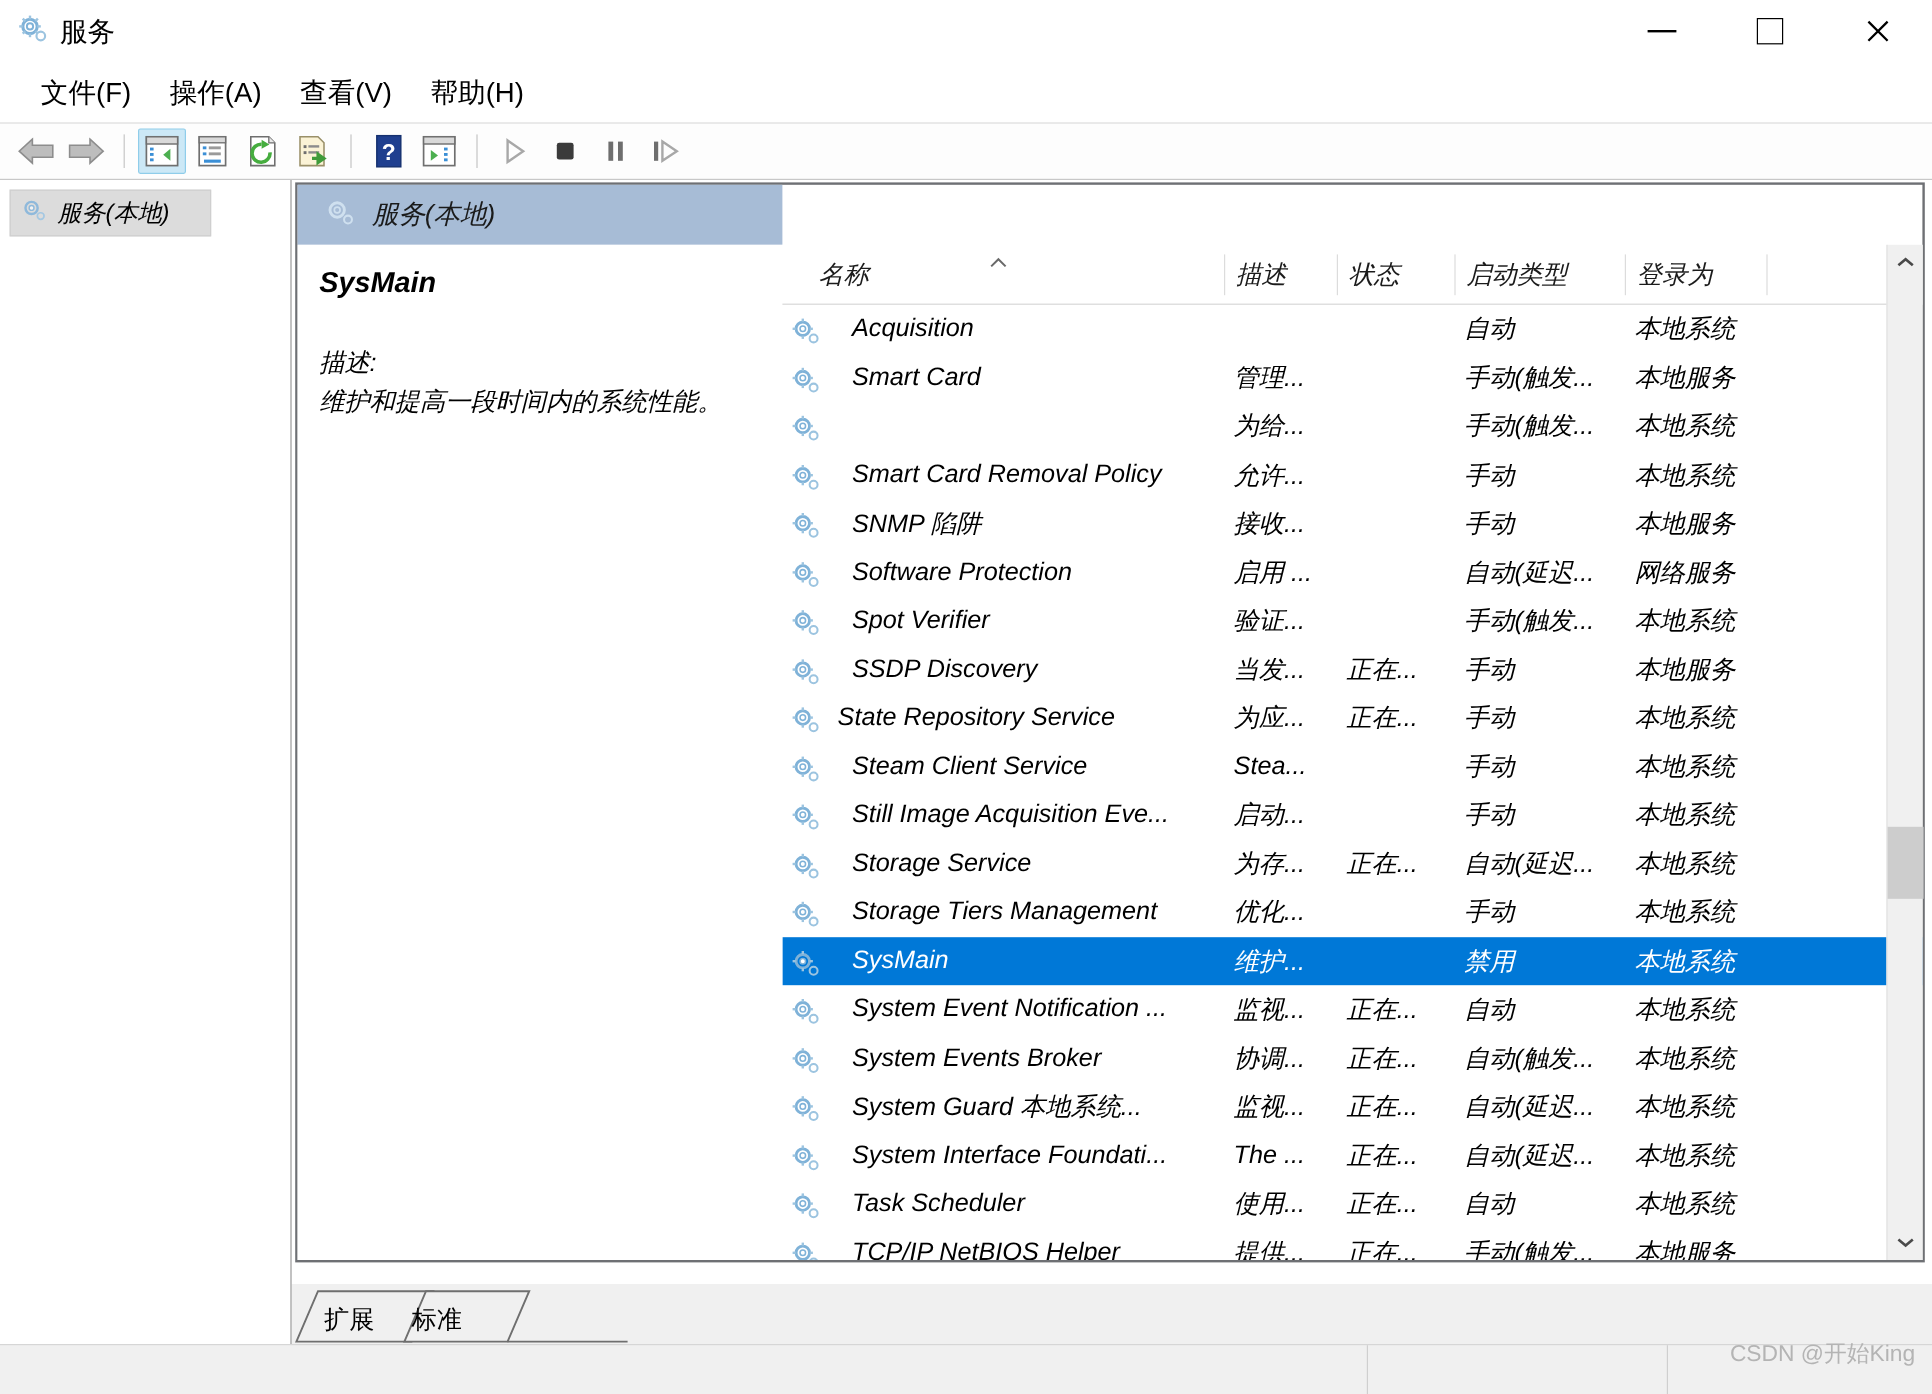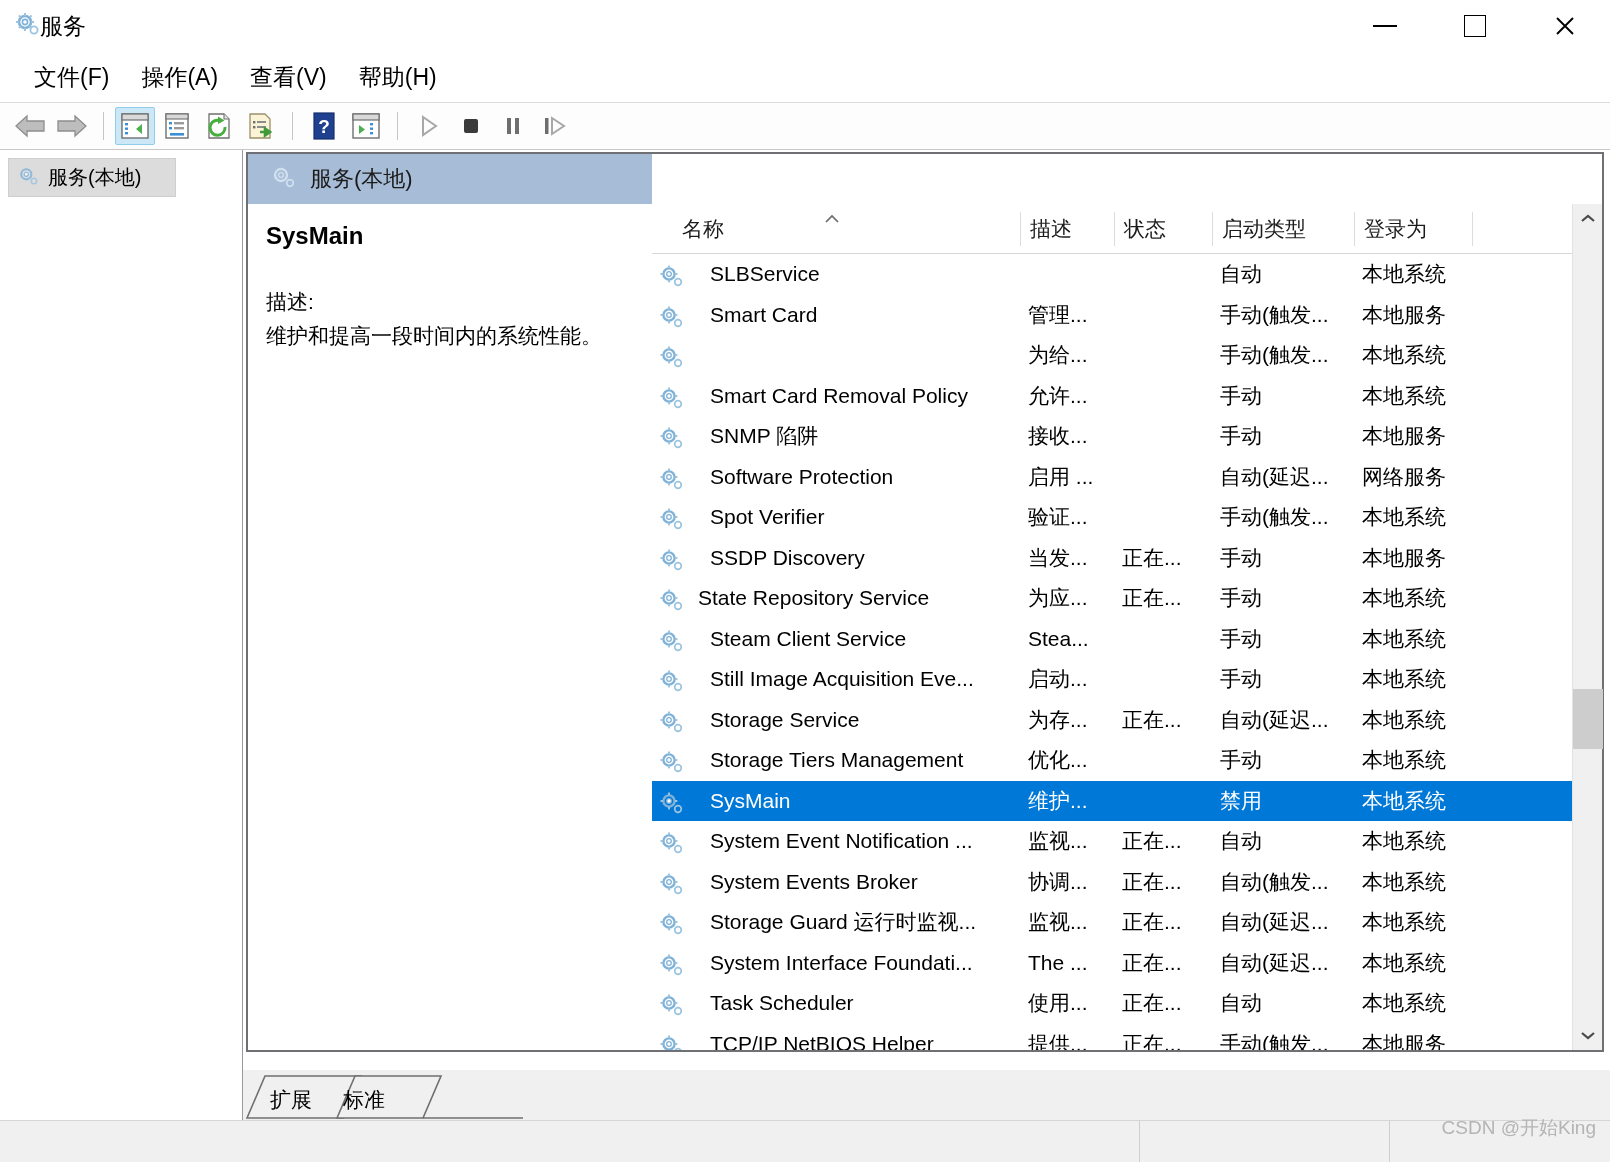--- a/index.html
+++ b/index.html
@@ -9,21 +9,21 @@
     background: #ffffff;
     overflow: hidden;
   }
   #app { position: relative; width: 1610px; height: 1162px; background:#fff; }
 
   
   .titlebar {
     position:absolute; left:0; top:0; width:1610px; height:52px;
     background:#ffffff; display:flex; align-items:center;
   }
-  .title-left { display:flex; align-items:center; padding-left:14px; }
+  .title-left { display:flex; align-items:center; padding-left:14px; gap:10px; }
   .title-text { font-size:23px; color:#000; }
   .winbtns { position:absolute; right:0; top:0; height:52px; display:flex; }
   .winbtn {
     width:90px; height:52px; display:flex; align-items:center; justify-content:center;
     font-size:22px; color:#000; background:transparent;
   }
   .winbtn.close { font-size:28px; }
   .winbtn .sq { width:22px; height:22px; border:1.8px solid #000; }
   .winbtn .dash { width:24px; height:2px; background:#000; }
 
@@ -41,21 +41,21 @@
     display:flex; align-items:center; padding-left:10px; gap:2px;
   }
   .tb {
     width:40px; height:38px; display:flex; align-items:center; justify-content:center;
     position:relative;
   }
   .tb.active { background:#cce8f6; border:1px solid #8fcdea; border-radius:2px; }
   .tb-sep { width:1px; height:28px; background:#c6c6c6; margin:0 9px; }
 
   
-  .content { position:absolute; left:0; top:150px; width:1444px; height:920px; background:#fff; }
+  .content { position:absolute; left:0; top:150px; width:1444px; height:920px; background:#fff;font-style:italic; }
 
   .leftpane {
     position:absolute; left:0; top:0; width:243px; height:920px;
     background:#fff; border-right:1px solid #9a9a9a;
   }
   .tree-item {
     margin:8px 6px 0 8px; padding:5px 8px; display:flex; align-items:center; gap:9px;
     background:#dcdcdc; width:168px; border:1px solid #cfcfcf;
   }
   .tree-label { font-size:20px; color:#000; }
@@ -345,21 +345,21 @@
                     <circle cx="11" cy="11" r="5.6" fill="none" stroke="#7fb2d8" stroke-width="2.4"></circle>
                     <circle cx="11" cy="11" r="2.3" fill="#ffffff" stroke="#7fb2d8" stroke-width="1.3"></circle>
                     <g fill="#9cc4e0">
                       <rect x="10" y="2.5" width="2" height="2.6"></rect>
                       <rect x="10" y="16.8" width="2" height="2.6"></rect>
                       <rect x="2.5" y="10" width="2.6" height="2"></rect>
                       <rect x="16.8" y="10" width="2.6" height="2"></rect>
                     </g>
                     <circle cx="20" cy="19" r="3.3" fill="none" stroke="#9cc4e0" stroke-width="1.7"></circle>
                   </svg></span>
-                <div class="c name" style="left: 20px; width: 348px;">SLBService</div>
+                <div class="c name" style="left: 20px; width: 348px;">Acquisition</div>
                 <div class="c" style="left: 368px; width: 94px; padding-left: 8px;"></div>
                 <div class="c" style="left: 462px; width: 98px; padding-left: 8px;"></div>
                 <div class="c" style="left: 560px; width: 142px; padding-left: 8px;">自动</div>
                 <div class="c" style="left: 702px; width: 118px; padding-left: 8px;">本地系统</div>
               </div>
               <div class="row">
                 <span class="gicon"><svg width="26" height="26" viewBox="0 0 26 26">
                     <circle cx="11" cy="11" r="5.6" fill="none" stroke="#7fb2d8" stroke-width="2.4"></circle>
                     <circle cx="11" cy="11" r="2.3" fill="#ffffff" stroke="#7fb2d8" stroke-width="1.3"></circle>
                     <g fill="#9cc4e0">
@@ -632,21 +632,21 @@
                     <circle cx="11" cy="11" r="5.6" fill="none" stroke="#7fb2d8" stroke-width="2.4"></circle>
                     <circle cx="11" cy="11" r="2.3" fill="#ffffff" stroke="#7fb2d8" stroke-width="1.3"></circle>
                     <g fill="#9cc4e0">
                       <rect x="10" y="2.5" width="2" height="2.6"></rect>
                       <rect x="10" y="16.8" width="2" height="2.6"></rect>
                       <rect x="2.5" y="10" width="2.6" height="2"></rect>
                       <rect x="16.8" y="10" width="2.6" height="2"></rect>
                     </g>
                     <circle cx="20" cy="19" r="3.3" fill="none" stroke="#9cc4e0" stroke-width="1.7"></circle>
                   </svg></span>
-                <div class="c name" style="left: 20px; width: 348px;">Storage Guard 运行时监视...</div>
+                <div class="c name" style="left: 20px; width: 348px;">System Guard 本地系统...</div>
                 <div class="c" style="left: 368px; width: 94px; padding-left: 8px;">监视...</div>
                 <div class="c" style="left: 462px; width: 98px; padding-left: 8px;">正在...</div>
                 <div class="c" style="left: 560px; width: 142px; padding-left: 8px;">自动(延迟...</div>
                 <div class="c" style="left: 702px; width: 118px; padding-left: 8px;">本地系统</div>
               </div>
               <div class="row">
                 <span class="gicon"><svg width="26" height="26" viewBox="0 0 26 26">
                     <circle cx="11" cy="11" r="5.6" fill="none" stroke="#7fb2d8" stroke-width="2.4"></circle>
                     <circle cx="11" cy="11" r="2.3" fill="#ffffff" stroke="#7fb2d8" stroke-width="1.3"></circle>
                     <g fill="#9cc4e0">

